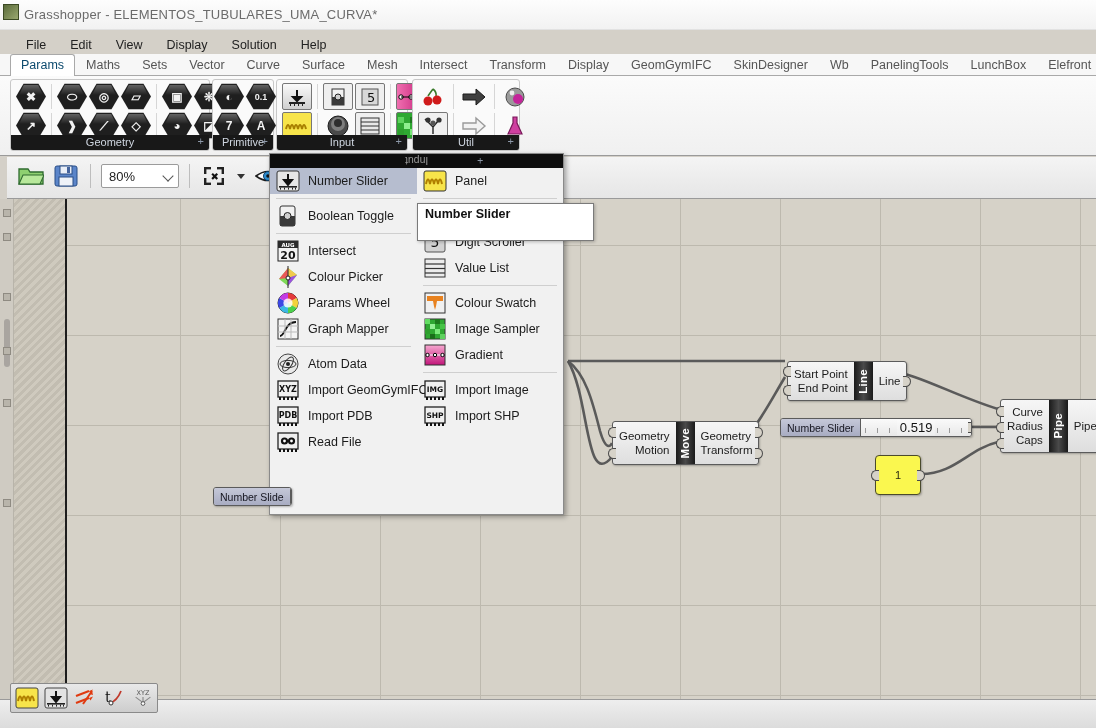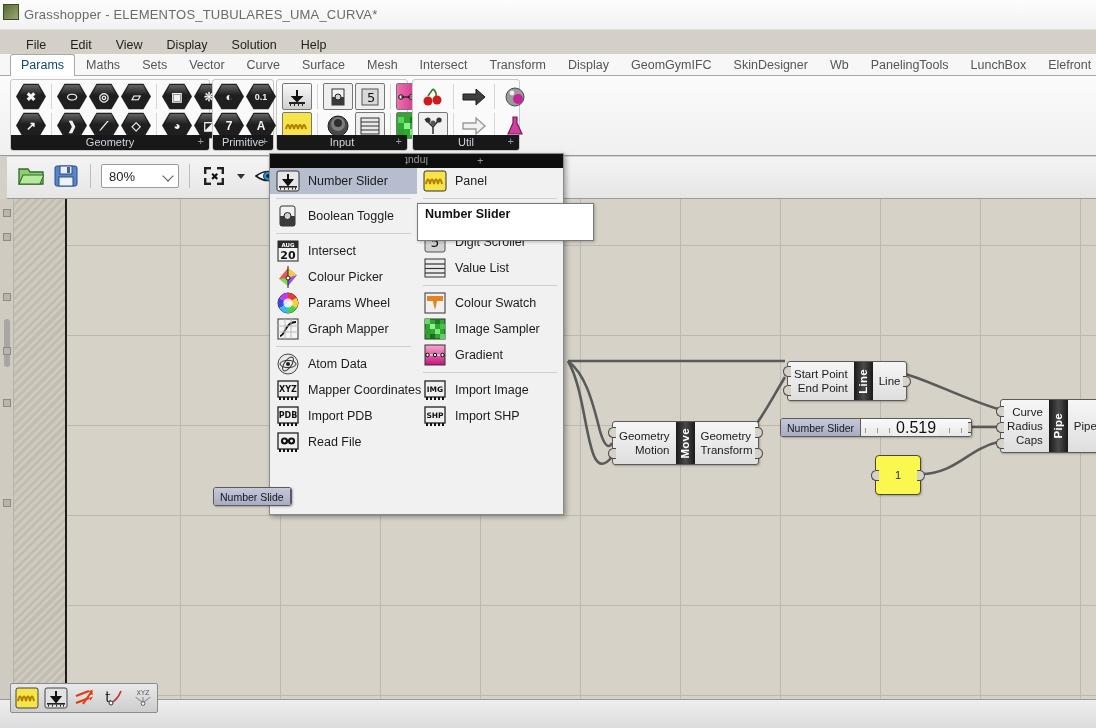--- a/index.html
+++ b/index.html
@@ -182,21 +182,21 @@
     font-size: 10.5px;
   }
   .slidernode .lbl {
     background: linear-gradient(#c5c8d8,#a8acc2); color: #15151f;
     display: flex; align-items: center; padding: 0 6px; white-space: nowrap;
     border-right: 1px solid #5b5b5b;
   }
   .slidernode .track {
     background: linear-gradient(#fafafa,#e8e8e8); position: relative;
     display: flex; align-items: center; justify-content: center;
-    color: #111; font-size: 16px; min-width: 100px; padding: 0 0;
+    color: #111; font-size: 13px; min-width: 100px; padding: 0 0;
   }
   .slidernode .track .ticks {
     position: absolute; left: 4px; right: 4px; top: 9px; height: 5px;
     background: repeating-linear-gradient(90deg,#9a9a9a 0 1px, transparent 1px 12px);
   }
   .slidernode .track .grip {
     position: absolute; width: 7px; height: 7px; border-radius: 50%;
     border: 1.5px solid #2b2b2b; background: #fff;
   }
   .slidernode .track .val { position: relative; z-index: 2; background: linear-gradient(#fafafa,#eee); padding: 0 3px;}
@@ -770,21 +770,21 @@
                 <text x="12" y="13" font-size="8" text-anchor="middle" font-weight="bold" fill="#111" font-family="DejaVu Sans">XYZ</text>
                 <g fill="#111">
                   <rect x="3" y="18" width="2" height="3"></rect>
                   <rect x="7" y="18" width="2" height="3"></rect>
                   <rect x="11" y="18" width="2" height="3"></rect>
                   <rect x="15" y="18" width="2" height="3"></rect>
                   <rect x="19" y="18" width="2" height="3"></rect>
                 </g>
               </svg>
           </span>
-          <span>Mapper Coordinates</span>
+          <span>Import GeomGymIFC</span>
         </div>
         <div class="mitem">
           <span class="mico">
             <svg width="24" height="22" viewBox="0 0 24 22">
                 <rect x="2" y="2" width="20" height="16" fill="#f0f0f0" stroke="#222" stroke-width="1.3"></rect>
                 <text x="12" y="13" font-size="8" text-anchor="middle" font-weight="bold" fill="#111" font-family="DejaVu Sans">PDB</text>
                 <g fill="#111">
                   <rect x="3" y="18" width="2" height="3"></rect>
                   <rect x="7" y="18" width="2" height="3"></rect>
                   <rect x="11" y="18" width="2" height="3"></rect>

